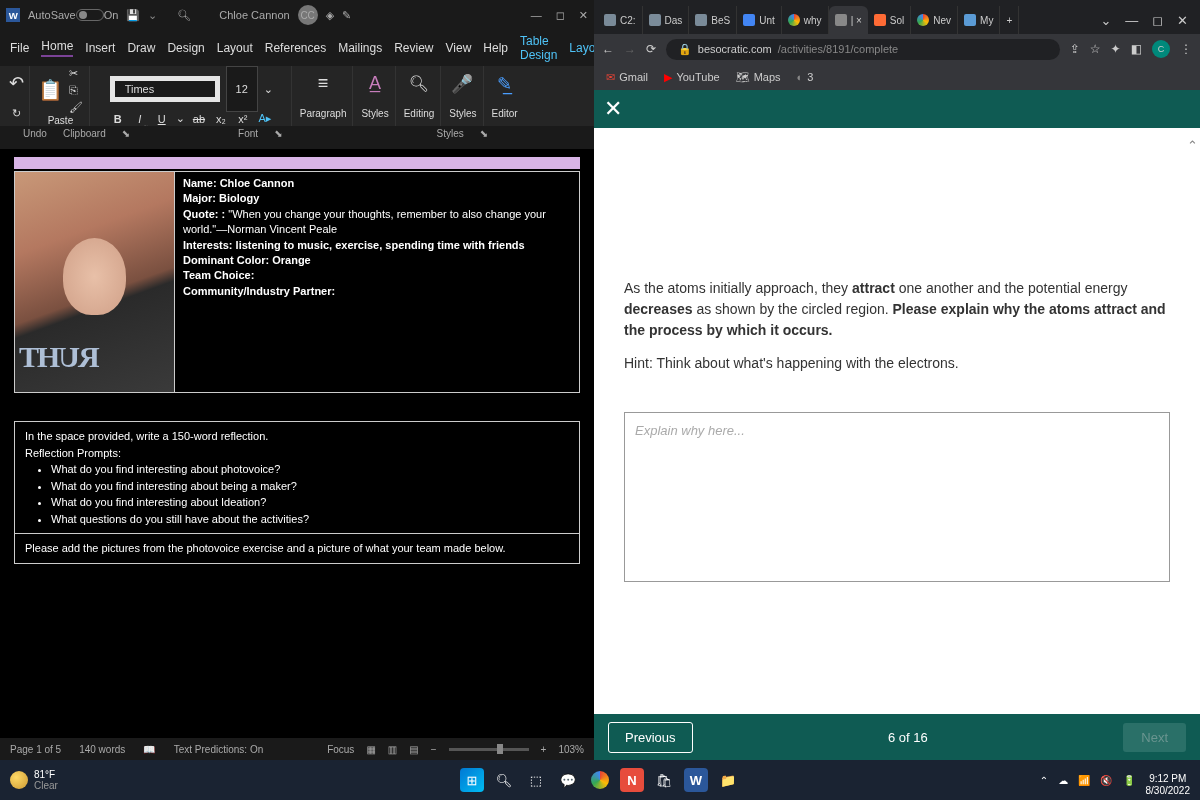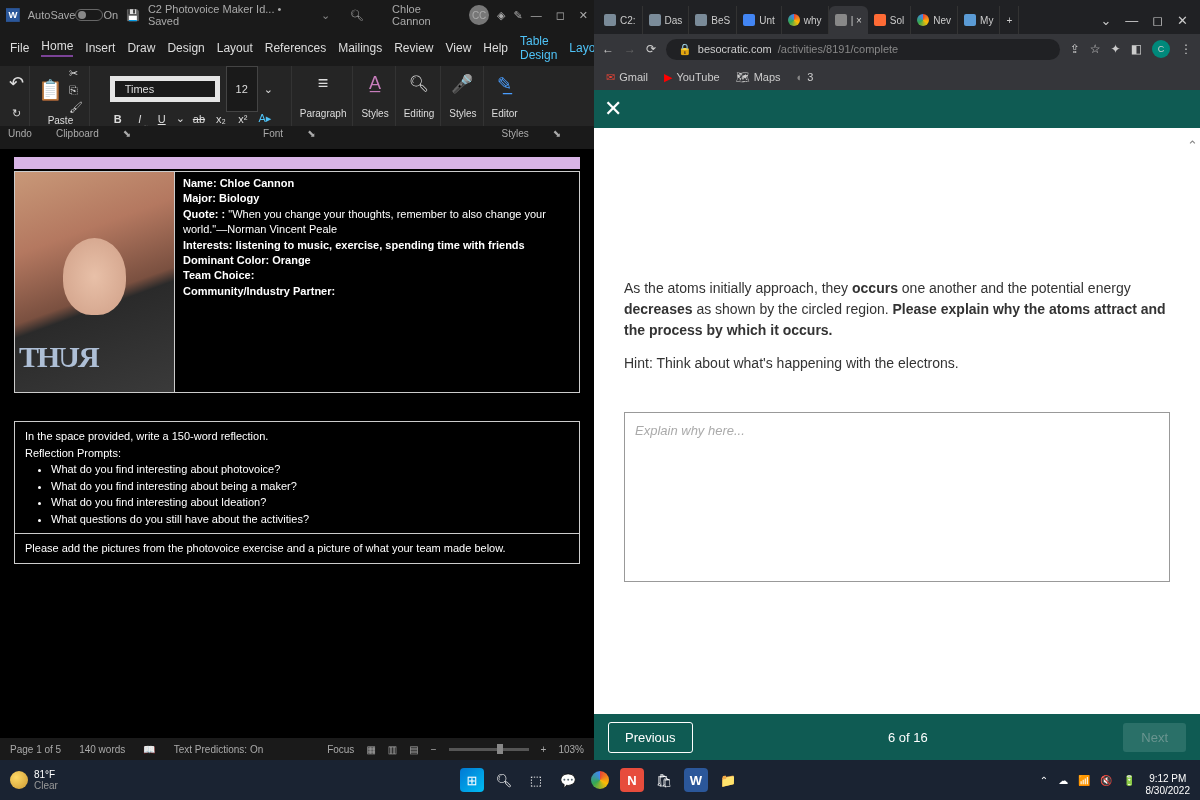--- a/index.html
+++ b/index.html
@@ -20,21 +20,21 @@
 .tabs .rbtns { margin-left:auto; display:flex; gap:4px; }
 .rbtn { background:#333; padding:3px 6px; border-radius:3px; }
 .rbtn.blue { background:#1565c0; }
 .ribbon { display:flex; background:#252525; height:60px; align-items:center; padding:0 4px; gap:2px; font-size:11px; }
 .rgroup { display:flex; flex-direction:column; align-items:center; padding:0 6px; height:100%; justify-content:space-around; border-right:1px solid #333; }
 .rgroup .top { display:flex; gap:6px; align-items:center; }
 .rgroup .bot { display:flex; gap:6px; align-items:center; }
 .fontbox { background:#1a1a1a; border:5px solid #e5e5e5; padding:2px 10px; width:110px; }
 .sizebox { background:#1a1a1a; border:1px solid #444; padding:16px 4px; width:32px; text-align:center; }
 .fbtn { width:16px; text-align:center; }
-.gcaps { display:flex; background:#1a1a1a; padding:2px 8px; font-size:10px; color:#aaa; gap:24px; }
+.gcaps { display:flex; background:#1a1a1a; padding:2px 23px; font-size:10px; color:#aaa; gap:16px; }
 .gcaps span { flex:0 0 auto; }
 .gcaps .sp { width:30px; }
 .doc { flex:1; background:#000; overflow:hidden; padding:8px 14px; position:relative; }
 .purplebar { height:12px; background:#d8b4e6; margin-bottom:2px; }
 .trow { display:flex; border:1px solid #ccc; }
 .photo { width:160px; height:220px; background:linear-gradient(160deg,#c89878 0%,#b47860 30%,#7a5040 55%,#2a2a2a 60%,#3a3a3a 100%); position:relative; overflow:hidden; border-right:1px solid #ccc; }
 .photo::before { content:""; position:absolute; top:30%; left:30%; width:40%; height:35%; background:radial-gradient(ellipse,#e8c0a8,#d0a088); border-radius:50% 50% 45% 45%; }
 .photo .txt { position:absolute; bottom:18px; left:6px; color:#aebfd6; font-size:30px; font-weight:bold; font-family:serif; transform:scaleX(-1); letter-spacing:-2px; }
 .info { flex:1; padding:4px 8px; color:#fff; font-size:11px; font-family:"Times New Roman",serif; line-height:1.4; }
 .info b { font-weight:bold; }
@@ -93,21 +93,20 @@
     <svg class="icon" viewBox="0 0 16 16">
           <rect width="16" height="16" fill="#2b579a"></rect>
           <text x="3" y="12" fill="#fff" font-size="11" font-weight="bold">W</text>
         </svg>
     <div class="autosave">
           <span>AutoSave</span>
           <span class="toggle"></span>
           <span>On</span>
         </div>
     <span>💾</span>
-    <span>C2 Photovoice Maker Id... • Saved</span>
     <span style="color:#888">⌄</span>
     <span style="margin-left:12px">🔍︎</span>
     <span style="margin-left:20px">Chloe Cannon</span>
     <span class="cc">CC</span>
     <span>◈</span>
     <span>✎</span>
     <div class="win">
       <span>—</span>
       <span>◻</span>
       <span>✕</span>
@@ -345,21 +344,21 @@
           <span style="color:#888">◐</span>
           <span>3</span>
         </div>
   </div>
   <div class="page">
     <div class="xbar">
           <span class="x">✕</span>
         </div>
     <div class="content">
       <div class="qtext">
-        <p><span>As the atoms initially approach, they </span><b>occurs</b><span> one another and the potential energy </span><b>decreases</b><span> as shown by the circled region. </span><b>Please explain why the atoms attract and the process by which it occurs.</b></p>
+        <p><span>As the atoms initially approach, they </span><b>attract</b><span> one another and the potential energy </span><b>decreases</b><span> as shown by the circled region. </span><b>Please explain why the atoms attract and the process by which it occurs.</b></p>
         <p>Hint: Think about what's happening with the electrons.</p>
       </div>
     </div>
     <div class="answer">Explain why here...</div>
     <div style="position:absolute;right:2px;top:48px;color:#888;font-size:13px">⌃</div>
     <div class="pagebar" style="position:absolute;bottom:0;left:0;right:0">
       <span class="prev">Previous</span>
       <span class="ctr">6 of 16</span>
       <span class="next">Next</span>
     </div>

